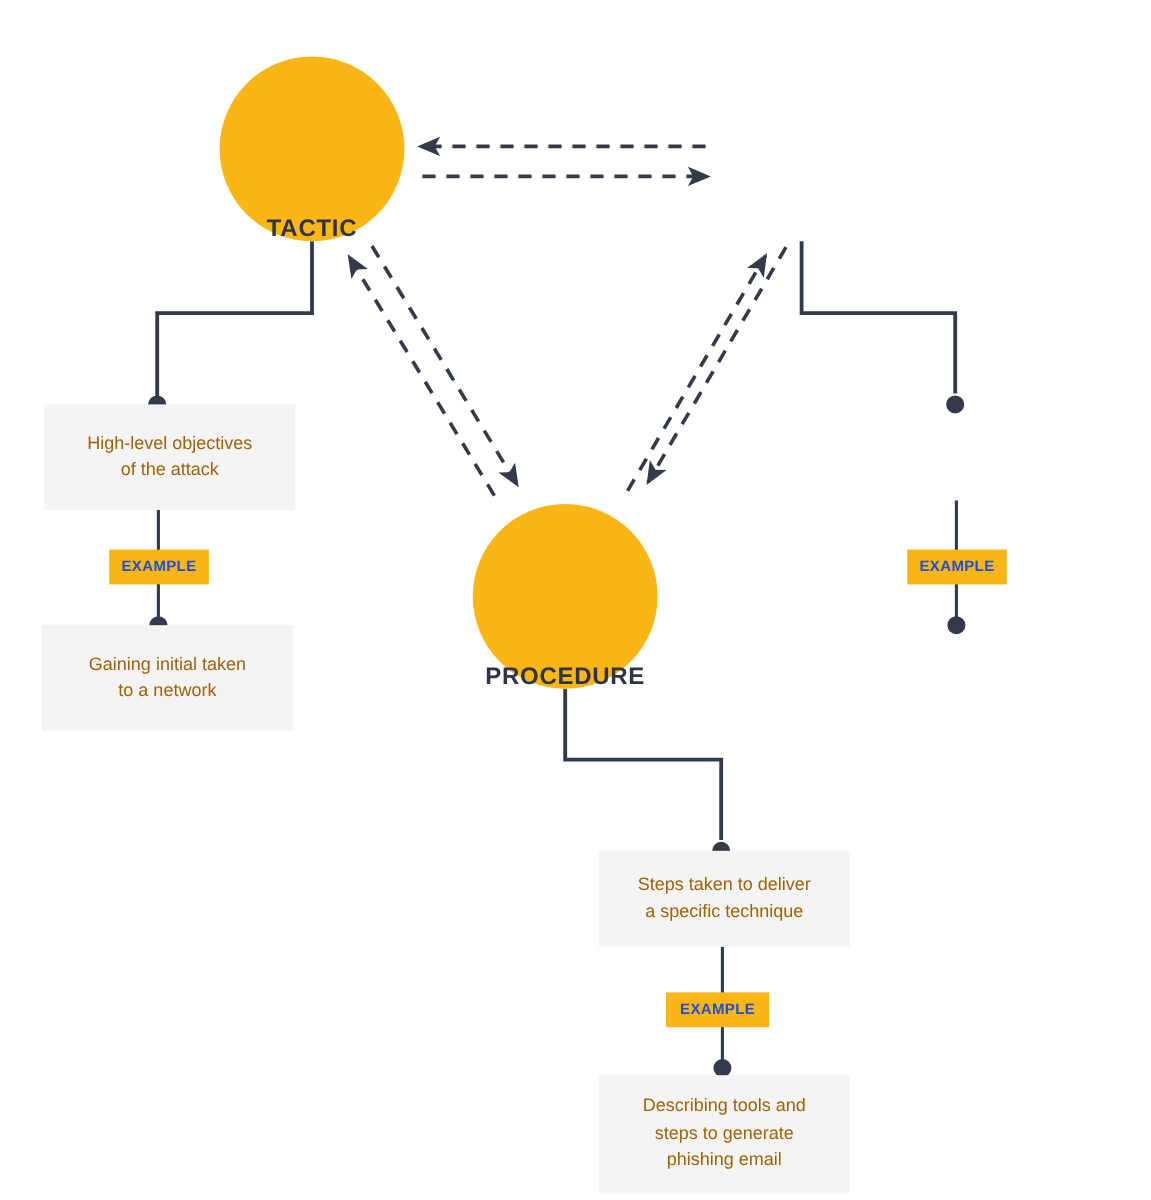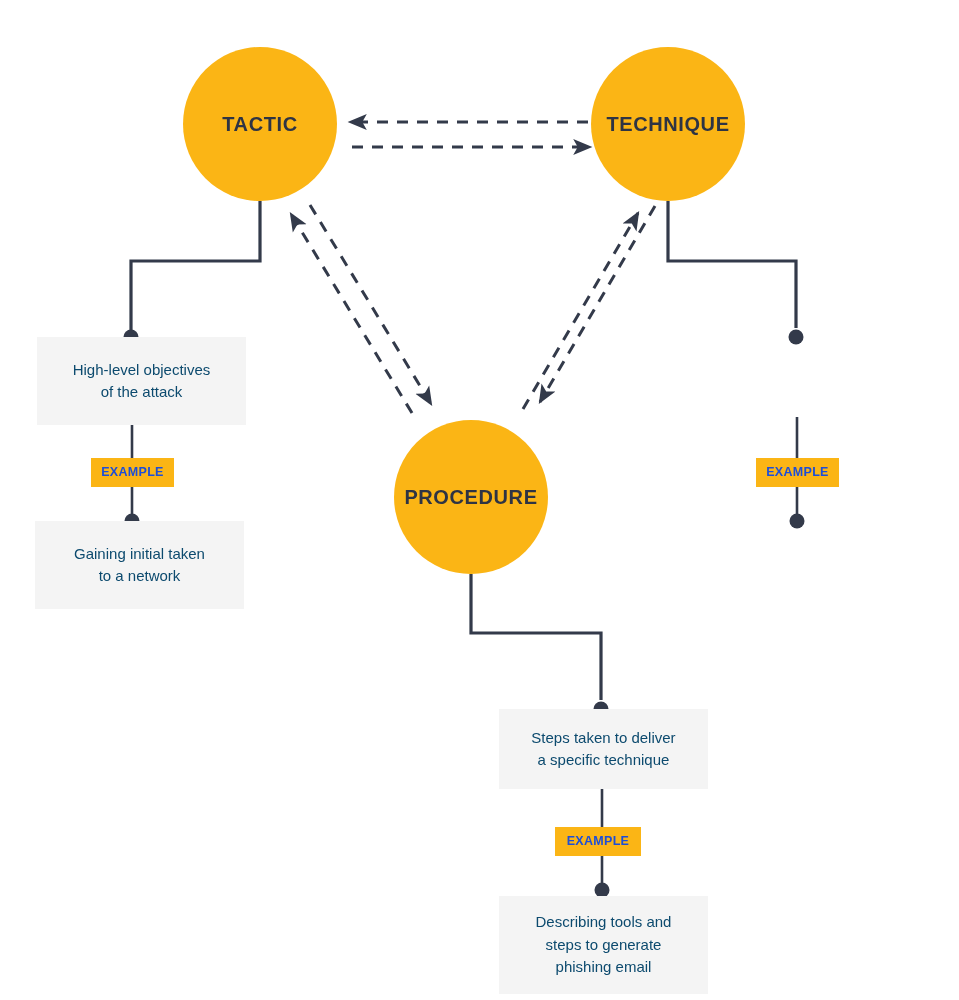--- a/index.html
+++ b/index.html
@@ -23,21 +23,21 @@
     top: 0;
     width: 959px;
     height: 1000px;
     pointer-events: none;
   }
   .node-circle {
     position: absolute;
     border-radius: 50%;
     background: #FBB515;
     display: flex;
-    align-items: center;
+    align-items: flex-end;
     justify-content: center;
     box-sizing: border-box;
   }
   .node-circle .node-label {
     font-size: 20px;
     font-weight: bold;
     letter-spacing: 0.6px;
     color: #2E3444;
     text-align: center;
     line-height: 1;
@@ -47,21 +47,21 @@
     position: absolute;
     background: #F4F4F4;
     box-sizing: border-box;
     display: flex;
     align-items: center;
     justify-content: center;
     padding: 6px 10px;
   }
   .desc-box .desc-text {
     font-size: 15px;
-    color: #0c4a6e;
+    color: #a16207;
     text-align: center;
     line-height: 1.5;
     white-space: pre-line;
   }
   .example-badge {
     position: absolute;
     background: #FBB515;
     display: flex;
     align-items: center;
     justify-content: center;
@@ -126,23 +126,20 @@
 
     <line x1="523" y1="409" x2="638" y2="213" stroke="#333A4A" stroke-width="3" stroke-dasharray="11 9" marker-end="url(#arrowhead)"></line>
 
     <line x1="655" y1="206" x2="540" y2="402" stroke="#333A4A" stroke-width="3" stroke-dasharray="11 9" marker-end="url(#arrowhead)"></line>
   </svg>
 
   <div class="node-circle" style="left:183px; top:47px; width:154px; height:154px;">
     <span class="node-label">TACTIC</span>
   </div>
 
-  <div class="node-circle" style="left:591px; top:47px; width:154px; height:154px;">
-    <span class="node-label">TECHNIQUE</span>
-  </div>
 
   <div class="node-circle" style="left:394px; top:420px; width:154px; height:154px;">
     <span class="node-label">PROCEDURE</span>
   </div>
 
   <div class="desc-box" style="left:37px; top:337px; width:209px; height:88px;">
     <span class="desc-text">High-level objectives
 of the attack</span>
   </div>
 

